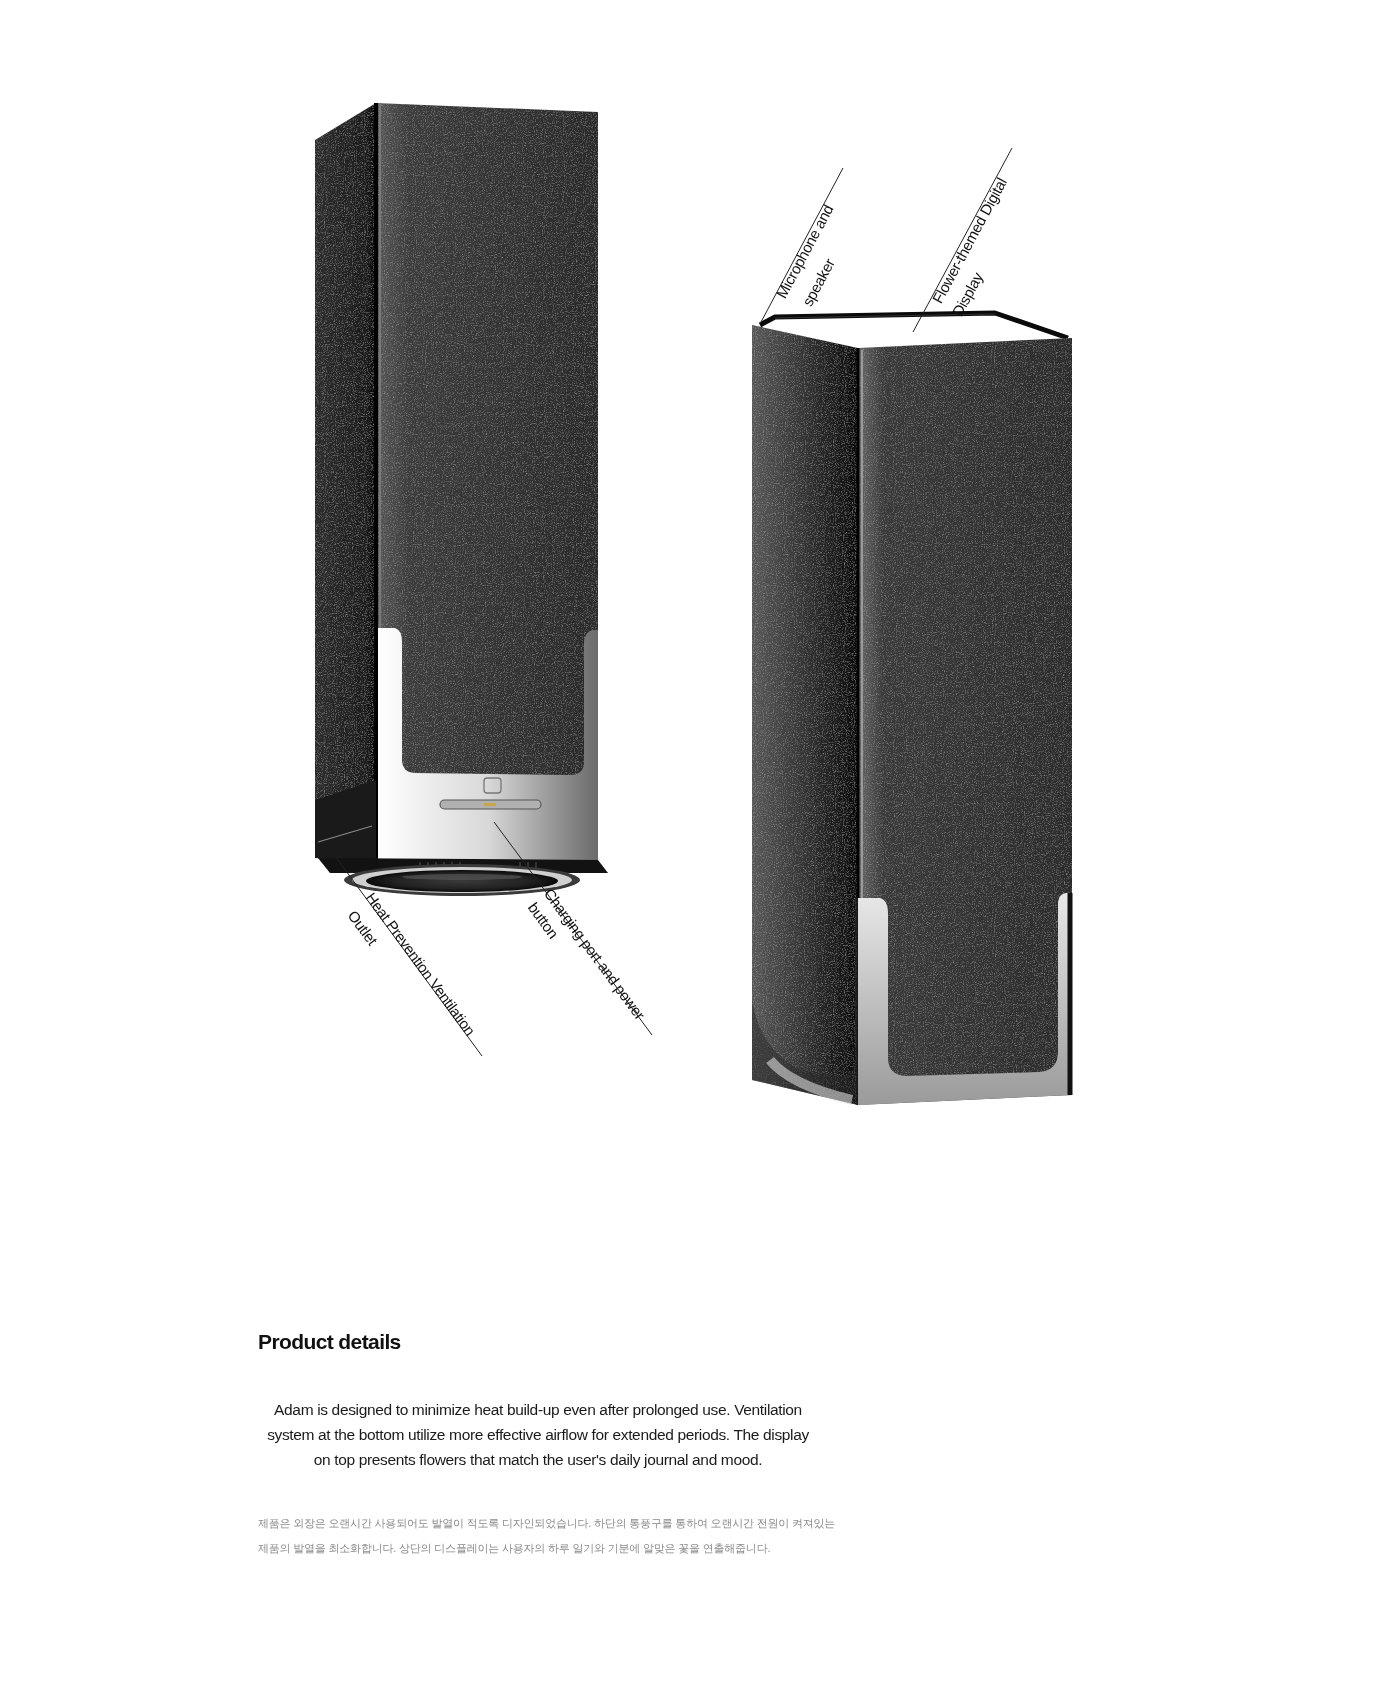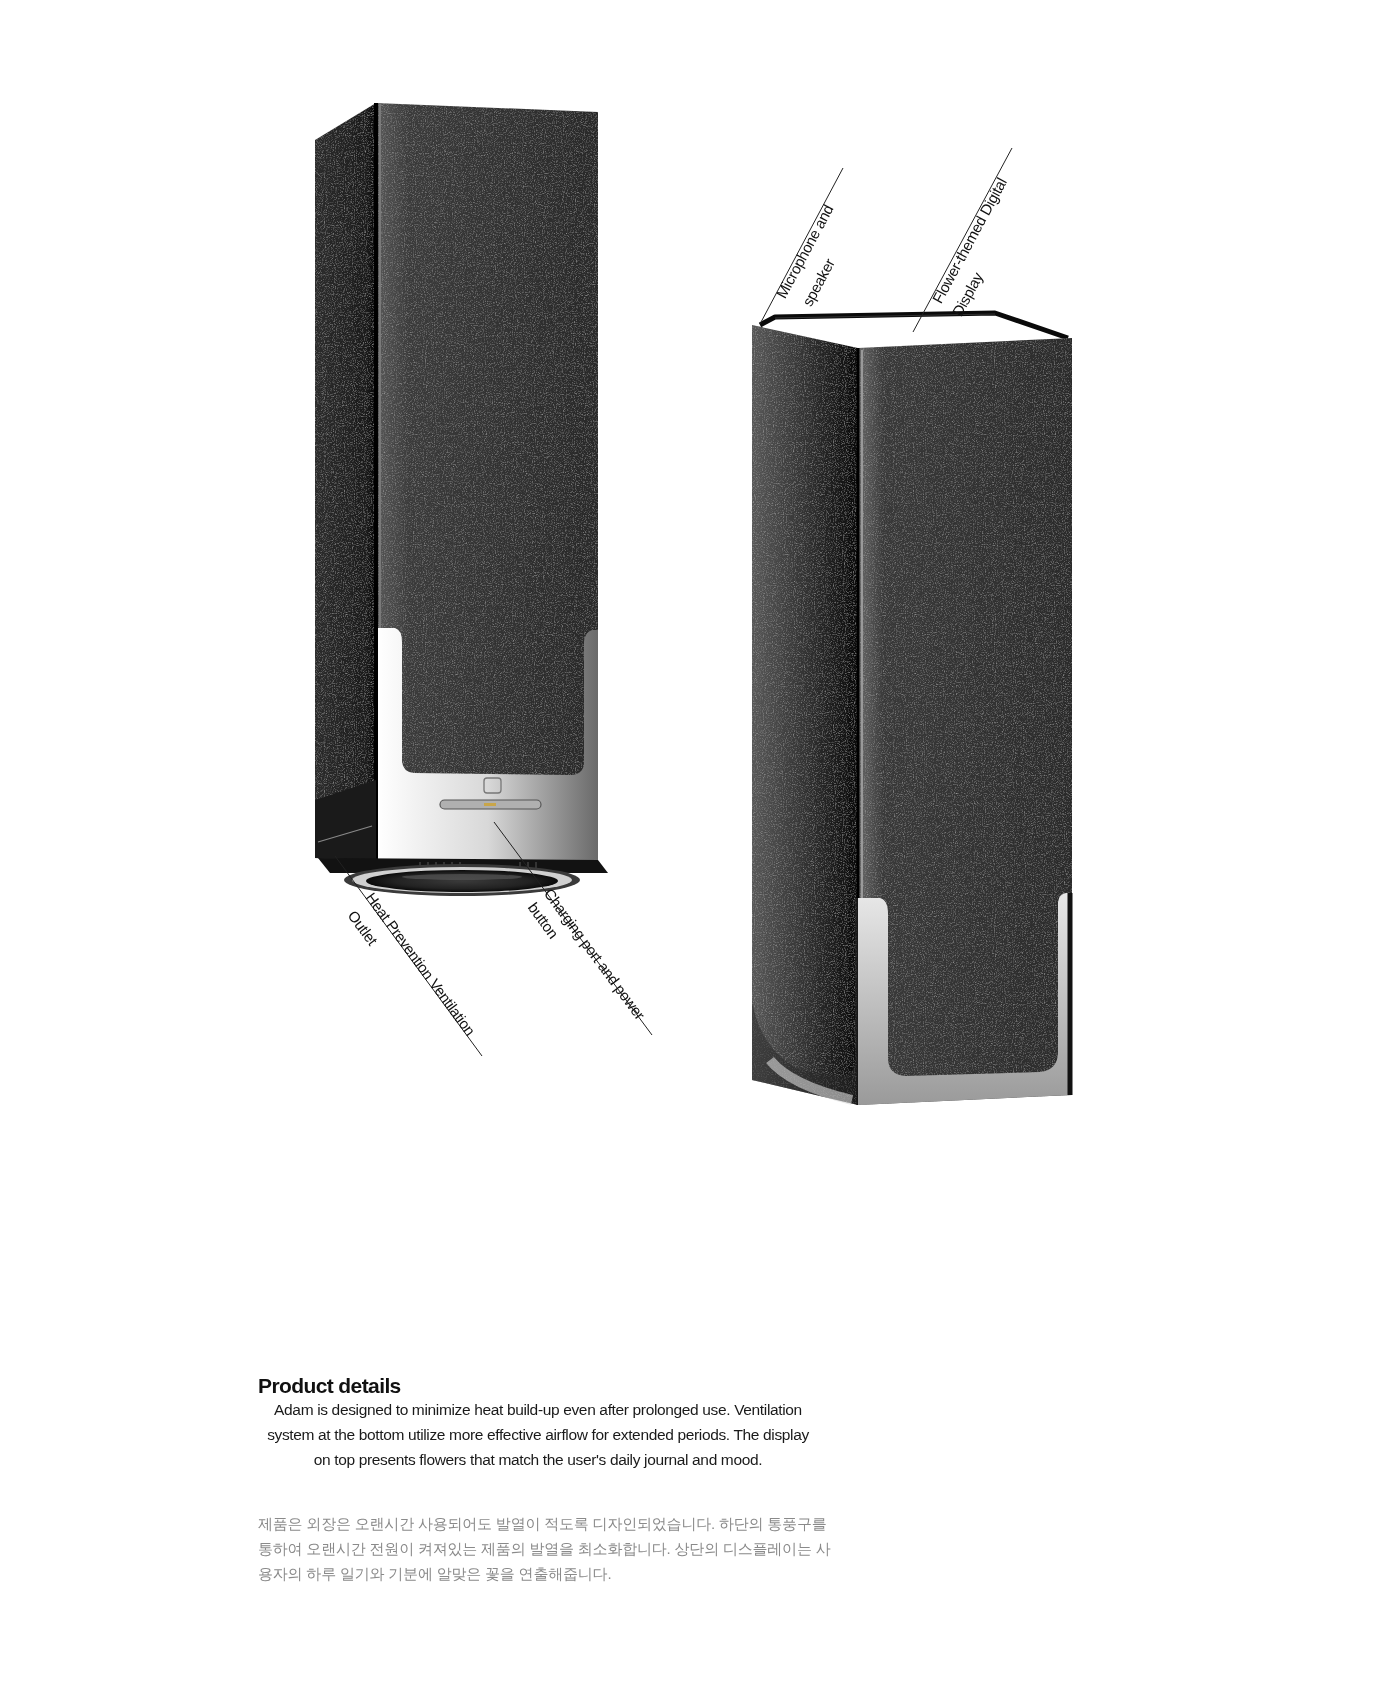--- a/index.html
+++ b/index.html
@@ -1,21 +1,21 @@
 <!DOCTYPE html>
 <html><head>
 <meta charset="utf-8">
 <style>
   html,body{margin:0;padding:0;background:#ffffff;}
   body{width:1400px;height:1688px;position:relative;overflow:hidden;font-family:"Liberation Sans",sans-serif;}
   svg.product{position:absolute;left:0;top:0;}
   .label{position:absolute;font-family:"Liberation Sans",sans-serif;font-size:15px;color:#111;letter-spacing:-0.3px;line-height:21px;white-space:nowrap;transform-origin:0 0;}
-  .title{position:absolute;left:258px;top:1330px;font-size:21px;font-weight:bold;color:#111;letter-spacing:-0.6px;margin-top:44px;}
+  .title{position:absolute;left:258px;top:1330px;font-size:21px;font-weight:bold;color:#111;letter-spacing:-0.6px;}
   .para-en{position:absolute;left:258px;top:1397px;width:560px;font-size:15.5px;line-height:25px;color:#1a1a1a;letter-spacing:-0.35px;text-align:center;}
-  .para-ko{position:absolute;left:258px;top:1511px;width:580px;font-size:15px;line-height:25px;color:#8a8a8a;letter-spacing:-0.2px;}
+  .para-ko{position:absolute;left:258px;top:1511px;width:580px;font-size:11px;line-height:25px;color:#8a8a8a;letter-spacing:-0.2px;}
 </style>
 </head>
 <body>
 
 <svg class="product" width="1400" height="1200" viewBox="0 0 1400 1200">
   <defs>
     <filter id="grain" x="0" y="0" width="100%" height="100%">
       <feTurbulence type="fractalNoise" baseFrequency="0.9" numOctaves="2" seed="3" result="n"></feTurbulence>
       <feColorMatrix type="saturate" values="0" in="n" result="g"></feColorMatrix>
       <feComponentTransfer in="g" result="g2">

